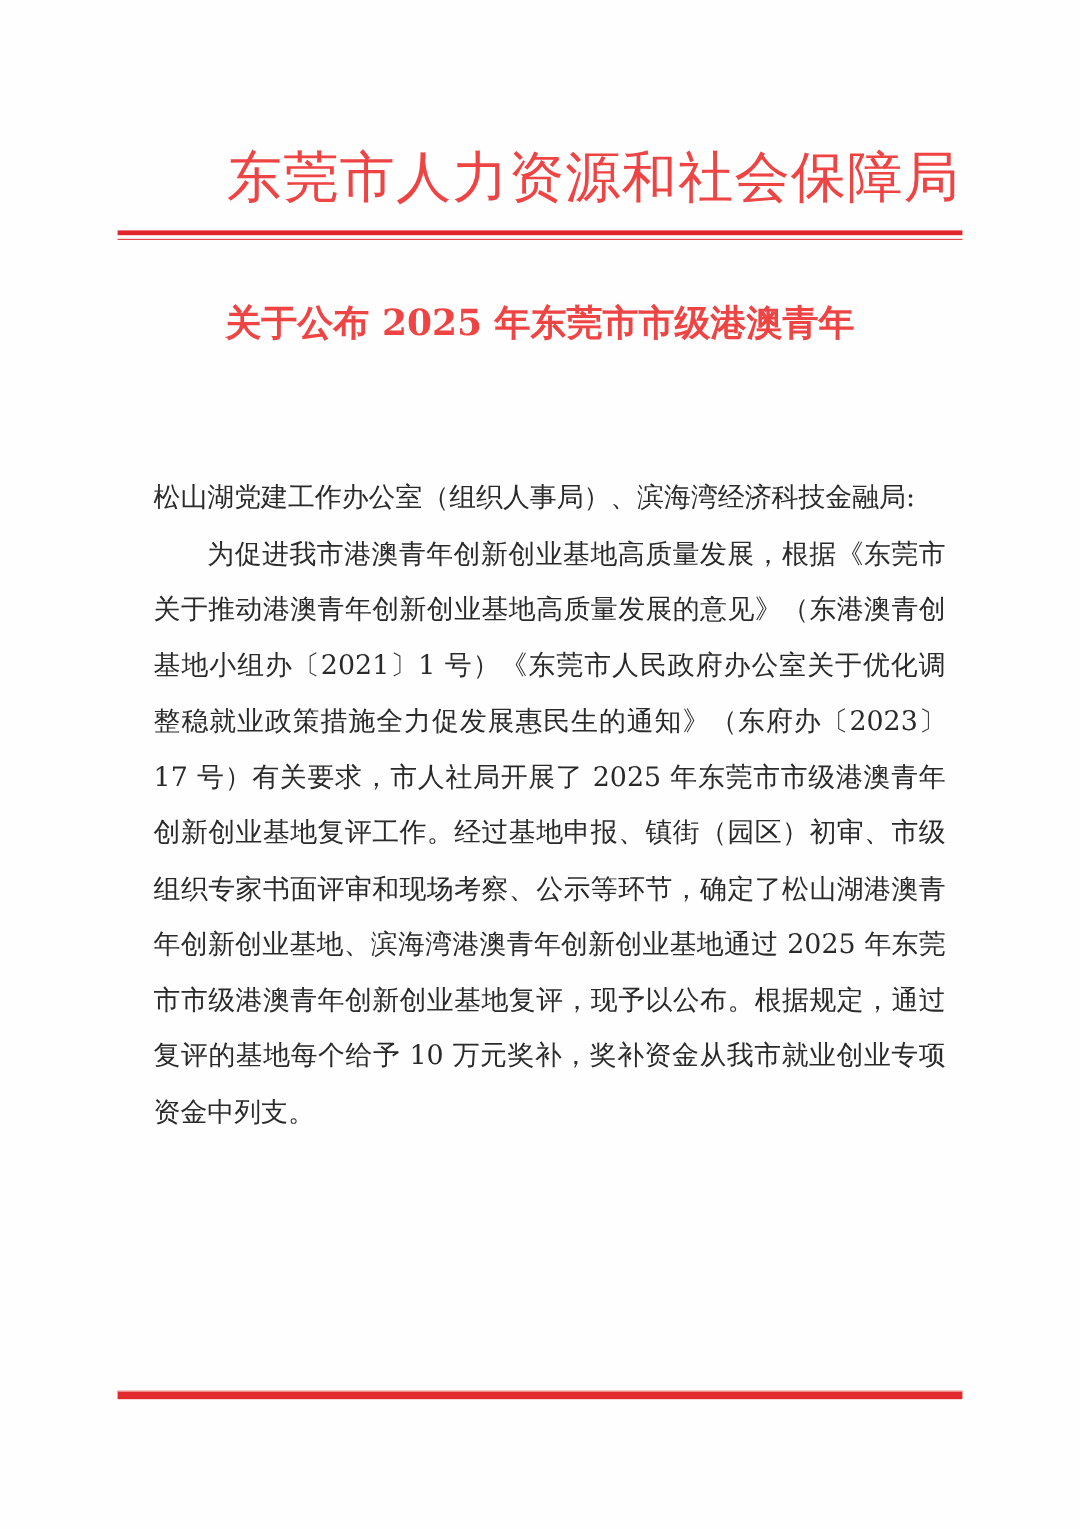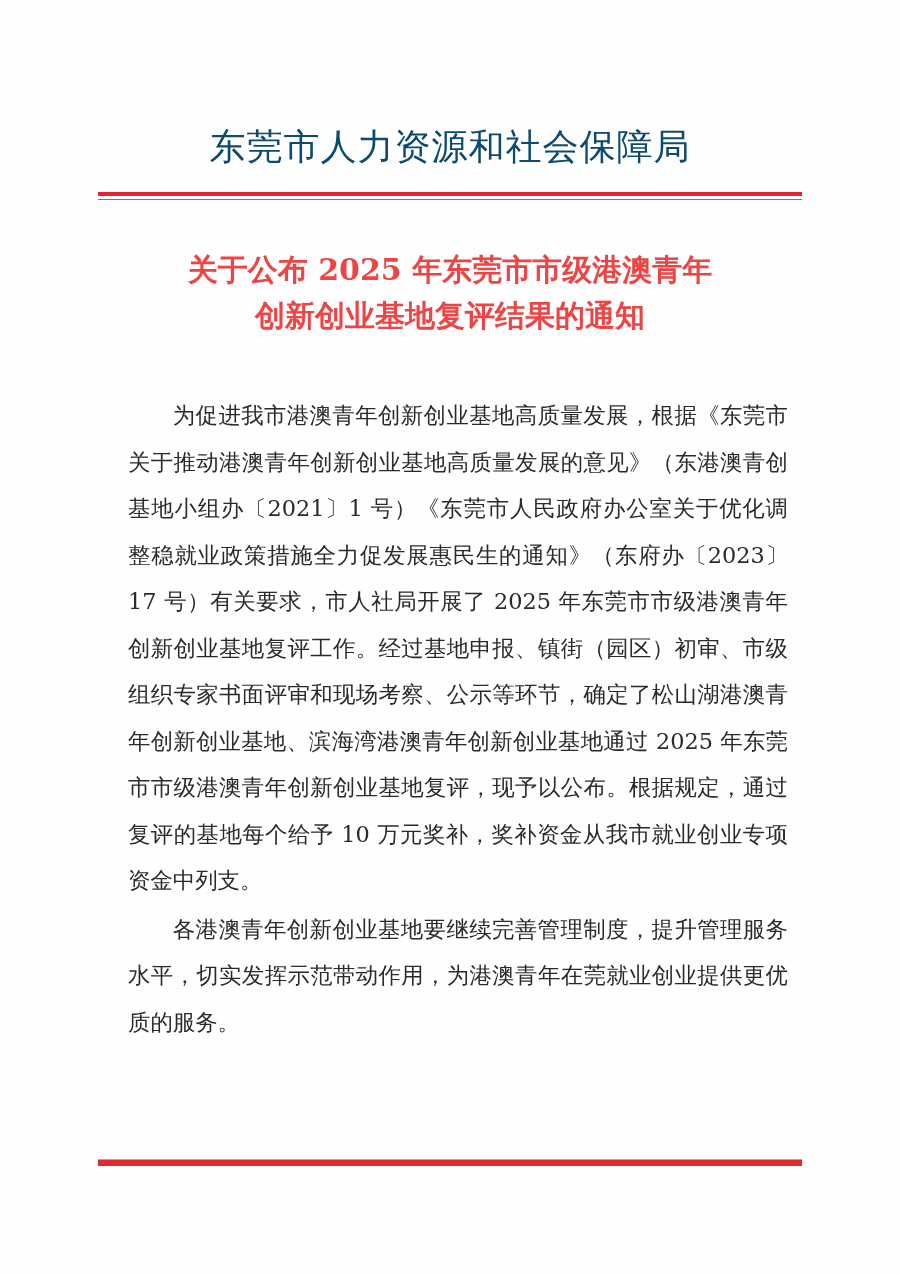--- a/index.html
+++ b/index.html
@@ -1,22 +1,22 @@
 <!DOCTYPE html>
 <html><head>
 <meta charset="utf-8">
 <style>
   html, body { margin:0; padding:0; background:#ffffff; }
   body { width:900px; height:1274px; position:relative; overflow:hidden; }
   .page { position:absolute; left:0; top:0; width:900px; height:1274px; background:#fefefe; }
   .letterhead {
     position:absolute; left:100px; top:112px; width:700px;
-    text-align:center; color:#0c4a6e;
+    text-align:right; color:#ef4444;
     font-family:"DejaVu Serif","Liberation Serif",serif;
-    font-size:36px; font-weight:normal; letter-spacing:1px;
+    font-size:46px; font-weight:normal; letter-spacing:1px;
     line-height:70px; white-space:nowrap;
   }
   .rule-top-thick { position:absolute; left:98px; top:192px; width:704px; height:4px; background:#e0262c; }
   .rule-top-thin  { position:absolute; left:98px; top:199px; width:704px; height:1px; background:#e6474b; }
   .title {
     position:absolute; left:100px; width:700px; text-align:center;
     font-family:"DejaVu Serif","Liberation Serif",serif;
     font-weight:bold; font-size:30px; color:#ef4444; white-space:nowrap;
     line-height:44px;
   }
@@ -33,21 +33,20 @@
 </style>
 </head>
 <body>
 
 <div class="page">
   <div class="letterhead">东莞市人力资源和社会保障局</div>
   <div class="rule-top-thick"></div>
   <div class="rule-top-thin"></div>
 
   <div class="title l1">关于公布 2025 年东莞市市级港澳青年</div>
-  <div class="title l2">创新创业基地复评结果的通知</div>
 
   <div class="body-text" style="top:392px;">
+    <p>松山湖党建工作办公室（组织人事局）、滨海湾经济科技金融局:</p>
     <p class="indent">为促进我市港澳青年创新创业基地高质量发展，根据《东莞市关于推动港澳青年创新创业基地高质量发展的意见》（东港澳青创基地小组办〔2021〕1 号）《东莞市人民政府办公室关于优化调整稳就业政策措施全力促发展惠民生的通知》（东府办〔2023〕17 号）有关要求，市人社局开展了 2025 年东莞市市级港澳青年创新创业基地复评工作。经过基地申报、镇街（园区）初审、市级组织专家书面评审和现场考察、公示等环节，确定了松山湖港澳青年创新创业基地、滨海湾港澳青年创新创业基地通过 2025 年东莞市市级港澳青年创新创业基地复评，现予以公布。根据规定，通过复评的基地每个给予 10 万元奖补，奖补资金从我市就业创业专项资金中列支。</p>
-    <p class="indent" style="margin-top:2px;">各港澳青年创新创业基地要继续完善管理制度，提升管理服务水平，切实发挥示范带动作用，为港澳青年在莞就业创业提供更优质的服务。</p>
   </div>
 
   <div class="rule-bottom"></div>
 </div>
 
 </body></html>

